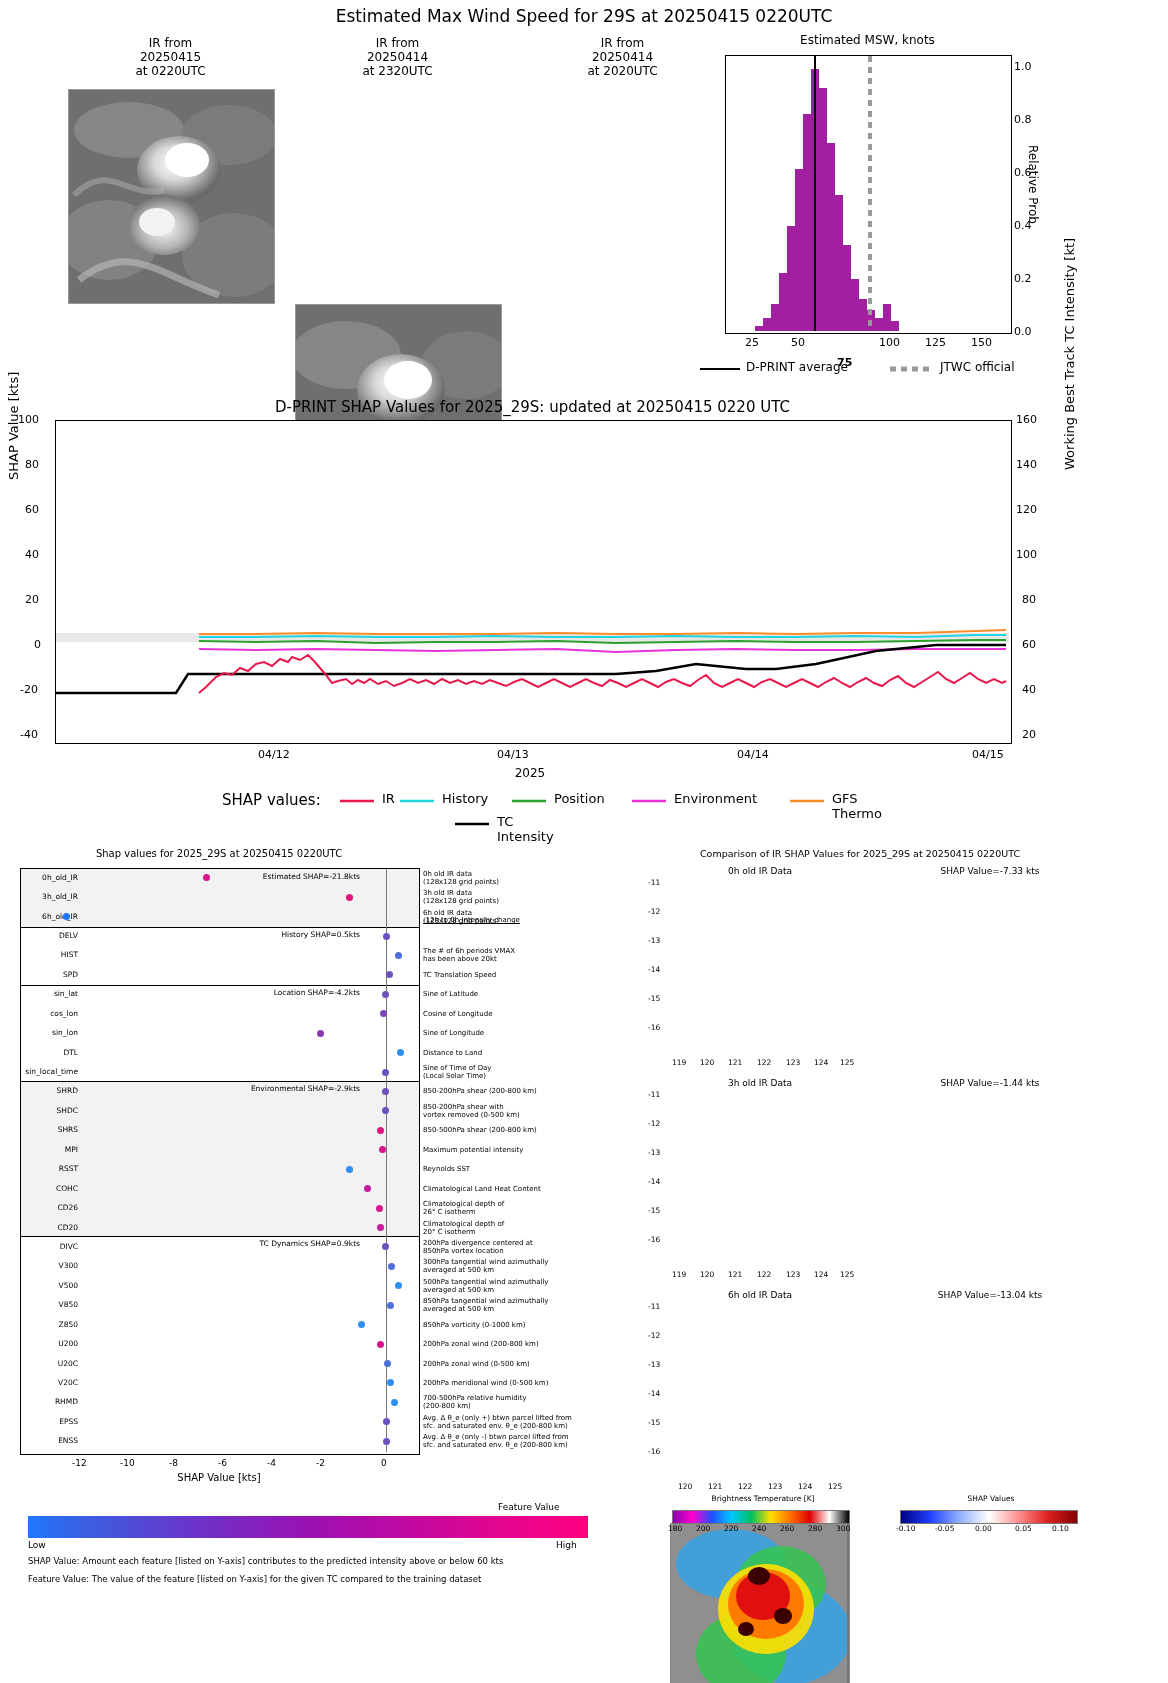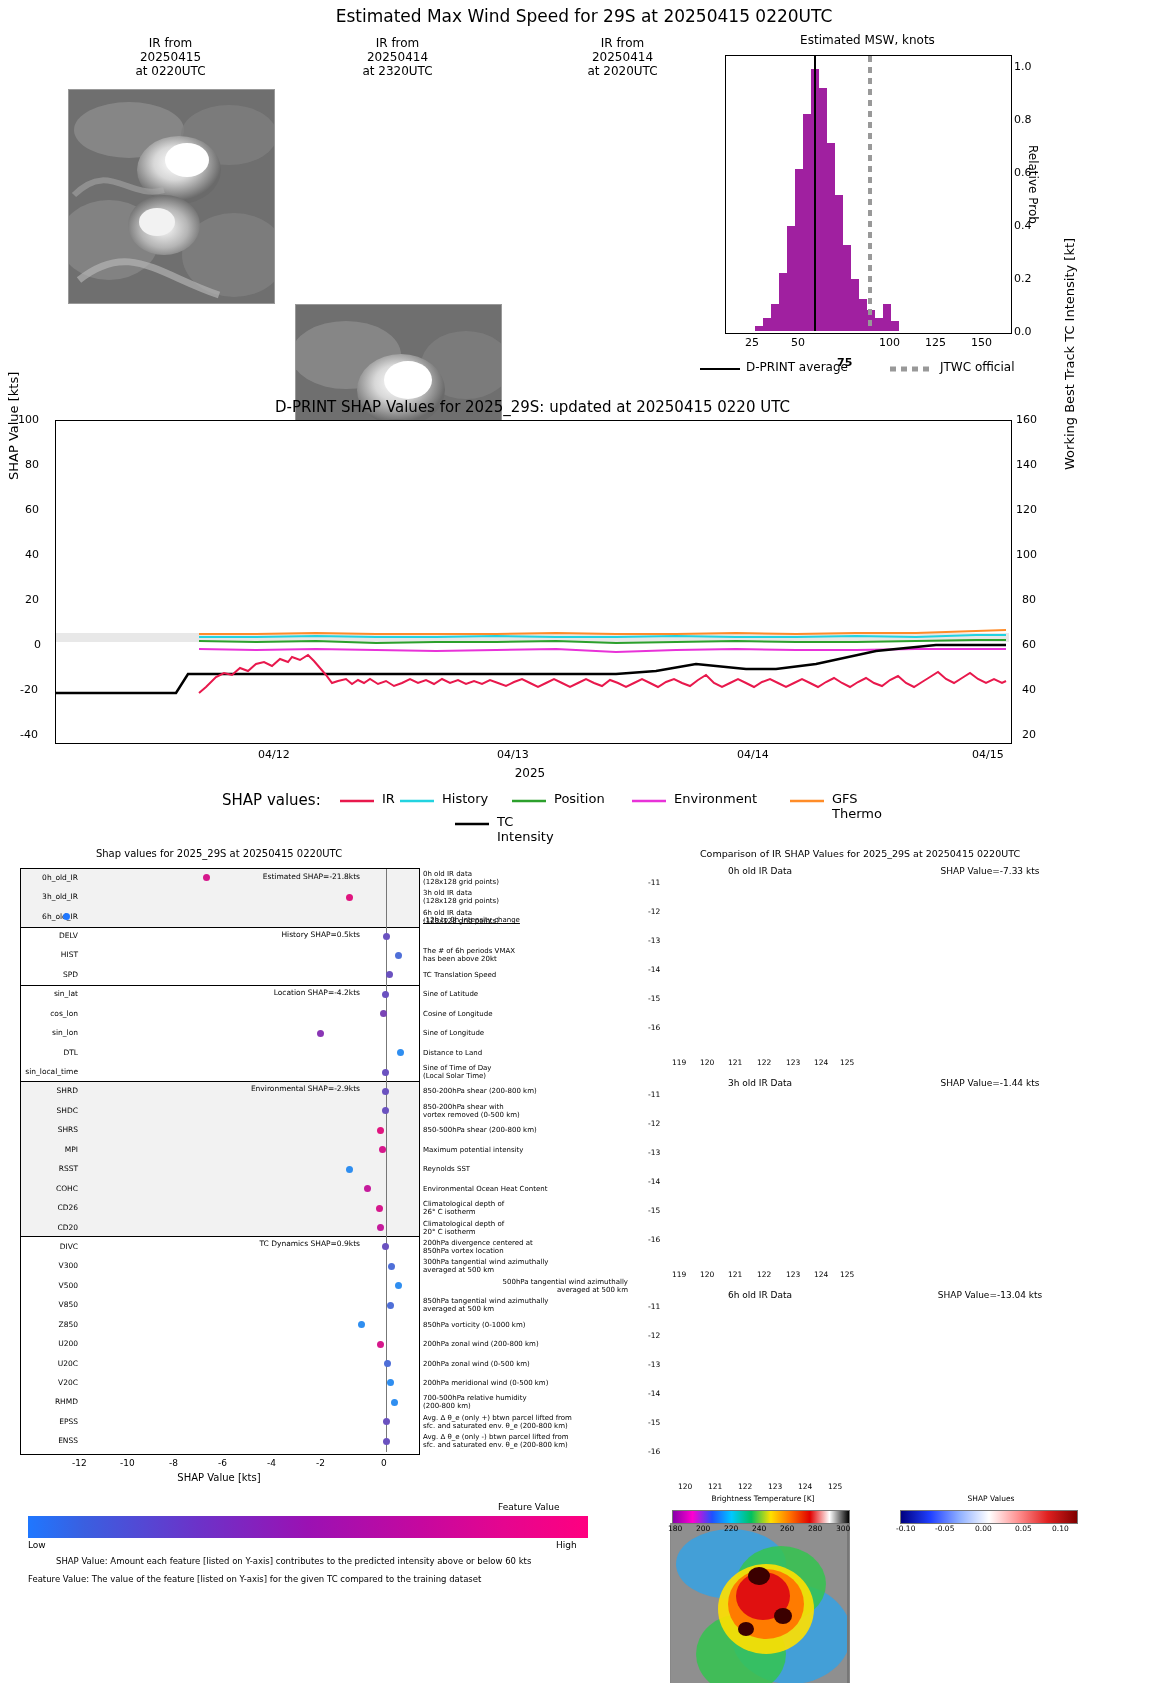--- a/index.html
+++ b/index.html
@@ -322,36 +322,36 @@
     <div class="abs dot" style="left: 377.108px; top: 1126.85px; background: rgb(224, 21, 127);"></div>
     <div class="abs rowdesc" style="left: 423px; width: 205px; top: 1126.35px;">850-500hPa shear (200-800 km)</div>
     <div class="abs rowlab" style="left: 0px; width: 78px; top: 1144.78px;">MPI</div>
     <div class="abs dot" style="left: 378.572px; top: 1146.28px; background: rgb(214, 24, 140);"></div>
     <div class="abs rowdesc" style="left: 423px; width: 205px; top: 1145.78px;">Maximum potential intensity</div>
     <div class="abs rowlab" style="left: 0px; width: 78px; top: 1164.22px;">RSST</div>
     <div class="abs dot" style="left: 346.12px; top: 1165.72px; background: rgb(47, 142, 240);"></div>
     <div class="abs rowdesc" style="left: 423px; width: 205px; top: 1165.22px;">Reynolds SST</div>
     <div class="abs rowlab" style="left: 0px; width: 78px; top: 1183.65px;">COHC</div>
     <div class="abs dot" style="left: 363.932px; top: 1185.15px; background: rgb(197, 27, 156);"></div>
-    <div class="abs rowdesc" style="left: 423px; width: 205px; top: 1184.65px;">Environmental Ocean Heat Content</div>
+    <div class="abs rowdesc" style="left: 423px; width: 205px; top: 1184.65px;">Climatological Land Heat Content</div>
     <div class="abs rowlab" style="left: 0px; width: 78px; top: 1203.08px;">CD26</div>
     <div class="abs dot" style="left: 376.132px; top: 1204.58px; background: rgb(214, 24, 140);"></div>
     <div class="abs rowdesc" style="left: 423px; width: 205px; top: 1200.08px;">Climatological depth of<br>26° C isotherm</div>
     <div class="abs rowlab" style="left: 0px; width: 78px; top: 1222.52px;">CD20</div>
     <div class="abs dot" style="left: 377.108px; top: 1224.02px; background: rgb(197, 27, 156);"></div>
     <div class="abs rowdesc" style="left: 423px; width: 205px; top: 1219.52px;">Climatological depth of<br>20° C isotherm</div>
     <div class="abs rowlab" style="left: 0px; width: 78px; top: 1241.95px;">DIVC</div>
     <div class="abs dot" style="left: 381.5px; top: 1243.45px; background: rgb(107, 82, 192);"></div>
     <div class="abs rowdesc" style="left: 423px; width: 205px; top: 1238.95px;">200hPa divergence centered at<br>850hPa vortex location</div>
     <div class="abs rowlab" style="left: 0px; width: 78px; top: 1261.38px;">V300</div>
     <div class="abs dot" style="left: 388.332px; top: 1262.88px; background: rgb(79, 111, 216);"></div>
     <div class="abs rowdesc" style="left: 423px; width: 205px; top: 1258.38px;">300hPa tangential wind azimuthally<br>averaged at 500 km</div>
     <div class="abs rowlab" style="left: 0px; width: 78px; top: 1280.82px;">V500</div>
     <div class="abs dot" style="left: 394.92px; top: 1282.32px; background: rgb(47, 142, 240);"></div>
-    <div class="abs rowdesc" style="left: 423px; width: 205px; top: 1277.82px; text-align: right;">500hPa tangential wind azimuthally<br>averaged at 500 km</div>
+    <div class="abs rowdesc" style="left: 423px; width: 205px; top: 1277.82px;">500hPa tangential wind azimuthally<br>averaged at 500 km</div>
     <div class="abs rowlab" style="left: 0px; width: 78px; top: 1300.25px;">V850</div>
     <div class="abs dot" style="left: 386.868px; top: 1301.75px; background: rgb(79, 111, 216);"></div>
     <div class="abs rowdesc" style="left: 423px; width: 205px; top: 1297.25px;">850hPa tangential wind azimuthally<br>averaged at 500 km</div>
     <div class="abs rowlab" style="left: 0px; width: 78px; top: 1319.68px;">Z850</div>
     <div class="abs dot" style="left: 358.32px; top: 1321.18px; background: rgb(47, 142, 240);"></div>
     <div class="abs rowdesc" style="left: 423px; width: 205px; top: 1320.68px;">850hPa vorticity (0-1000 km)</div>
     <div class="abs rowlab" style="left: 0px; width: 78px; top: 1339.12px;">U200</div>
     <div class="abs dot" style="left: 377.108px; top: 1340.62px; background: rgb(214, 24, 140);"></div>
     <div class="abs rowdesc" style="left: 423px; width: 205px; top: 1340.12px;">200hPa zonal wind (200-800 km)</div>
     <div class="abs rowlab" style="left: 0px; width: 78px; top: 1358.55px;">U20C</div>
@@ -377,21 +377,21 @@
 <div class="abs xs" style="left:218px;top:1458px;">-6</div>
 <div class="abs xs" style="left:267px;top:1458px;">-4</div>
 <div class="abs xs" style="left:316px;top:1458px;">-2</div>
 <div class="abs xs" style="left:381px;top:1458px;">0</div>
 <div class="abs" style="left:20px;top:1472px;width:398px;text-align:center;font-size:10px;">SHAP Value [kts]</div>
 
 <div class="abs" id="cbar"></div>
 <div class="abs xs" style="left:28px;top:1540px;">Low</div>
 <div class="abs xs" style="left:556px;top:1540px;">High</div>
 <div class="abs xs" style="left:498px;top:1502px;">Feature Value</div>
-<div class="abs" style="left:28px;top:1556px;font-size:8.5px;margin-left:28px;">SHAP Value: Amount each feature [listed on Y-axis] contributes to the predicted intensity above or below 60 kts</div>
+<div class="abs" style="left:28px;top:1556px;font-size:8.5px;">SHAP Value: Amount each feature [listed on Y-axis] contributes to the predicted intensity above or below 60 kts</div>
 <div class="abs" style="left:28px;top:1574px;font-size:8.5px;">Feature Value: The value of the feature [listed on Y-axis] for the given TC compared to the training dataset</div>
 
 <div class="abs" style="left:630px;top:848px;width:460px;font-size:9.5px;text-align:center;">Comparison of IR SHAP Values for 2025_29S at 20250415 0220UTC</div>
 
 <div class="abs cmp-title" style="left:660px;top:866px;width:200px;">0h old IR Data</div>
 <div class="abs cmp-img" style="left:670px;top:878px;width:178px;height:178px;">
   <svg width="176" height="176" viewBox="0 0 176 176" preserveAspectRatio="none">
     <rect width="176" height="176" fill="#8f8f8f"></rect>
     <ellipse cx="60" cy="40" rx="55" ry="35" fill="#2fa3e8" opacity=".8"></ellipse>
     <ellipse cx="120" cy="110" rx="60" ry="50" fill="#2fa3e8" opacity=".8"></ellipse>

